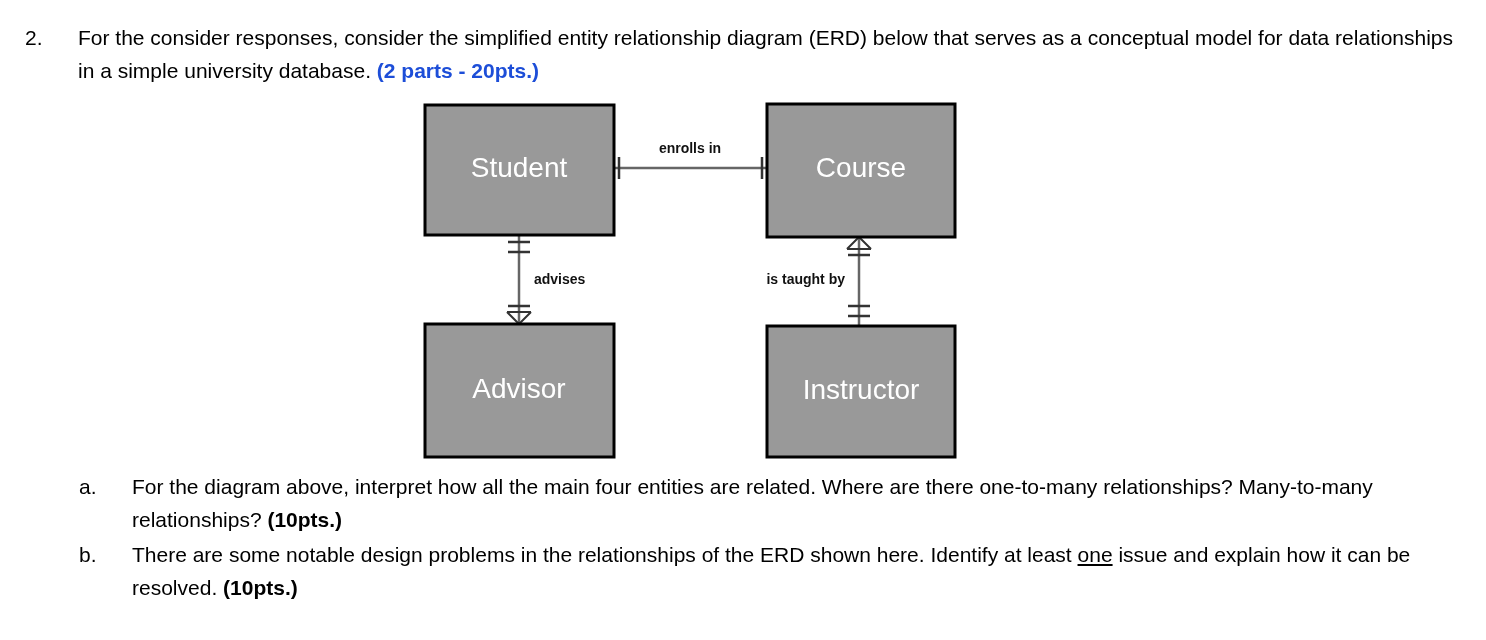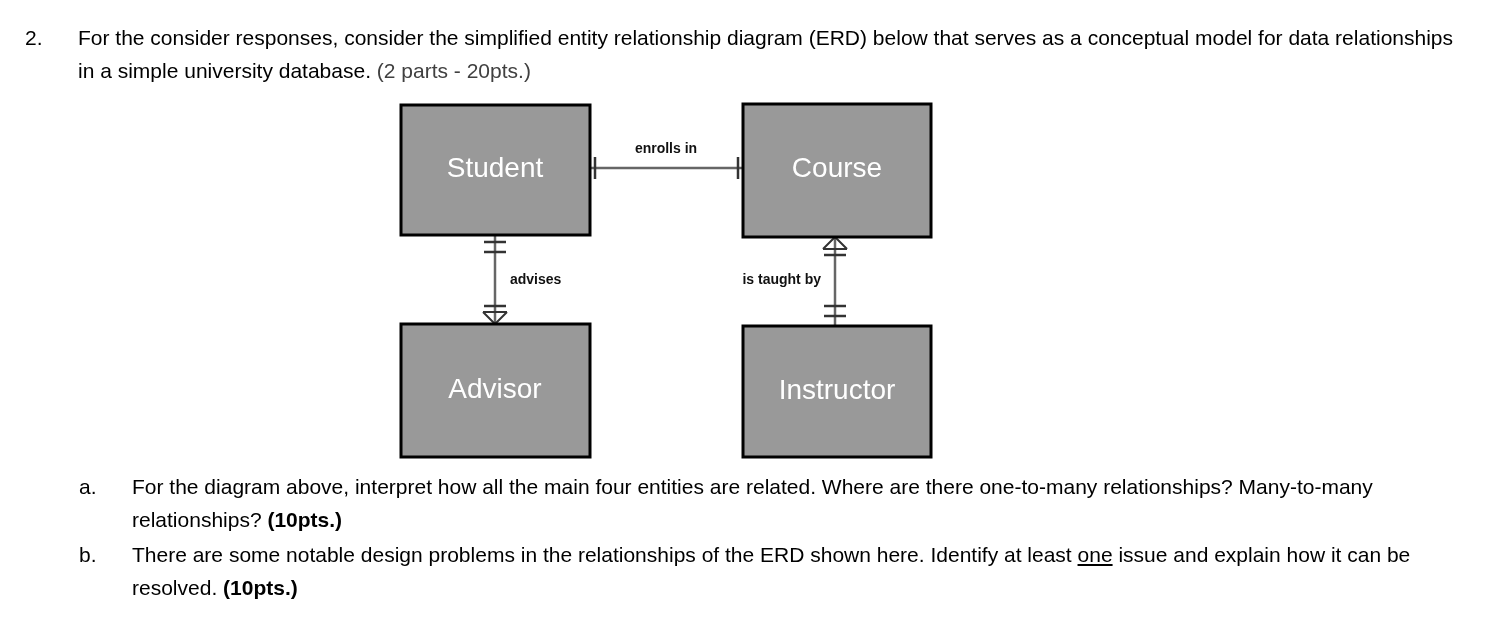--- a/index.html
+++ b/index.html
@@ -41,37 +41,37 @@
   }
   .q-main {
     position: absolute;
     left: 25px;
     top: 21px;
     width: 1440px;
   }
   .q-main .q-marker { width: 53px; }
   .q-main .q-body   { max-width: 1388px; }
 
-  .accent { color: #404040; font-weight: normal; margin-top: 7px; }
+  .accent { color: #1d4ed8; font-weight: bold; margin-top: 7px; }
   .bold   { font-weight: bold; text-align: center; }
   .uline  { text-decoration: underline; }
 
   .sub-list {
     position: absolute;
     left: 79px;
     top: 470px;
     width: 1400px;
   }
   .sub-list .q-item { margin-bottom: 2px; }
   .sub-list .q-marker { width: 53px; }
 
   
   .erd {
     position: absolute;
-    left: 395px;
+    left: 419px;
     top: 98px;
     width: 545px;
     height: 368px;
   }
   .erd svg { display: block; }
 </style>
 </head>
 <body>
 
 <div class="q-root">

